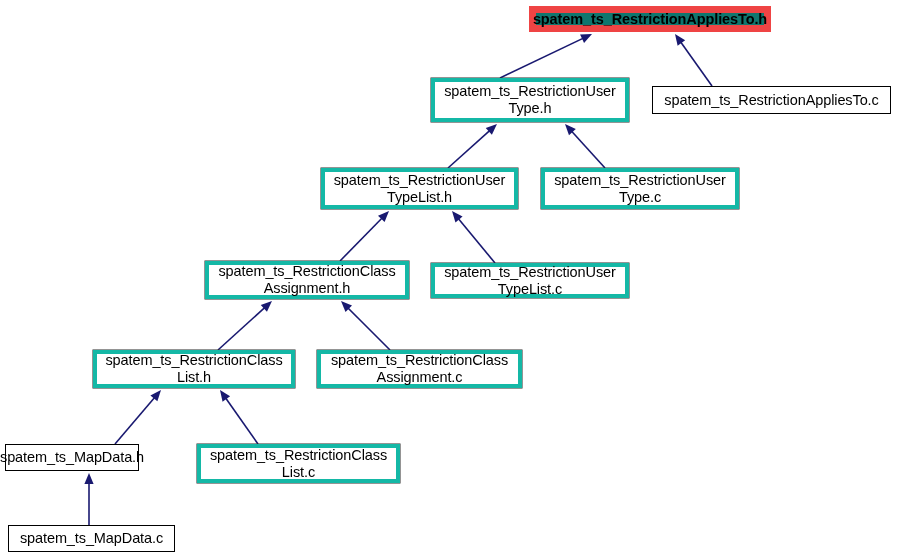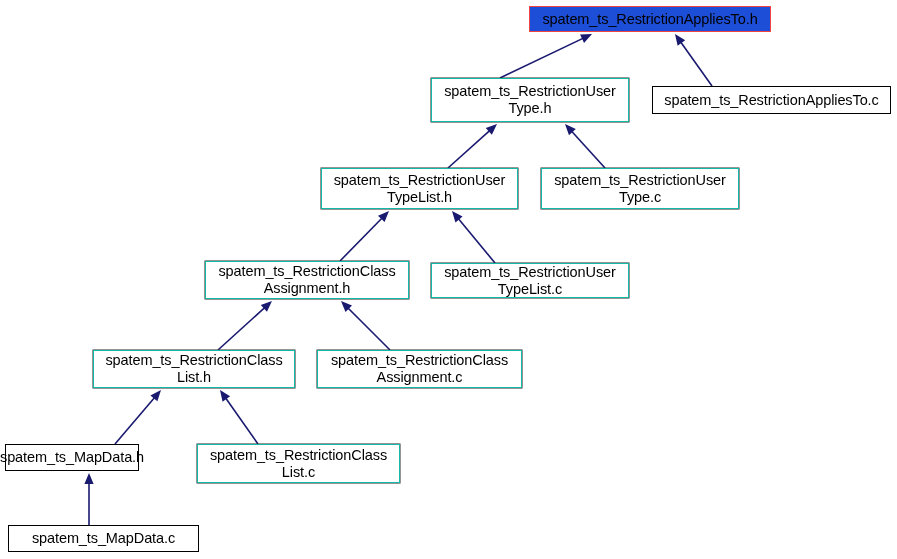--- a/index.html
+++ b/index.html
@@ -34,25 +34,26 @@
     background: #ffffff;
     border: 1px solid #000000;
     color: #000000;
     font-size: 14.5px;
     line-height: 17px;
     letter-spacing: -0.1px;
     white-space: pre-line;
     z-index: 2;
   }
   .graph-node.highlight {
-    background: #1d4ed8;
-    border: 1px solid #ef4444;
+    background: #0f766e;
+    border: 7px solid #ef4444;
+    font-weight: bold;
   }
   .graph-node.thick {
-    border: 1px solid #14b8a6;
+    border: 4px solid #14b8a6;
     box-shadow: 0 0 0 0.5px #2b2b2b;
   }
   .node-label {
     display: block;
     padding: 0 4px;
   }
 </style>
 </head>
 <body>
 
@@ -116,15 +117,15 @@
 Assignment.h</span></div>
       <div class="graph-node thick" style="left: 431px; top: 263px; width: 198px; height: 35px;"><span class="node-label">spatem_ts_RestrictionUser
 TypeList.c</span></div>
       <div class="graph-node thick" style="left: 93px; top: 350px; width: 202px; height: 38px;"><span class="node-label">spatem_ts_RestrictionClass
 List.h</span></div>
       <div class="graph-node thick" style="left: 317px; top: 350px; width: 205px; height: 38px;"><span class="node-label">spatem_ts_RestrictionClass
 Assignment.c</span></div>
       <div class="graph-node" style="left: 5px; top: 444px; width: 134px; height: 27px;"><span class="node-label">spatem_ts_MapData.h</span></div>
       <div class="graph-node thick" style="left: 197px; top: 444px; width: 203px; height: 39px;"><span class="node-label">spatem_ts_RestrictionClass
 List.c</span></div>
-      <div class="graph-node" style="left: 8px; top: 525px; width: 191px; height: 27px;"><span class="node-label">spatem_ts_MapData.c</span></div>
+      <div class="graph-node" style="left: 8px; top: 525px; width: 167px; height: 27px;"><span class="node-label">spatem_ts_MapData.c</span></div>
     </div>
 </div>
 
 </body></html>

